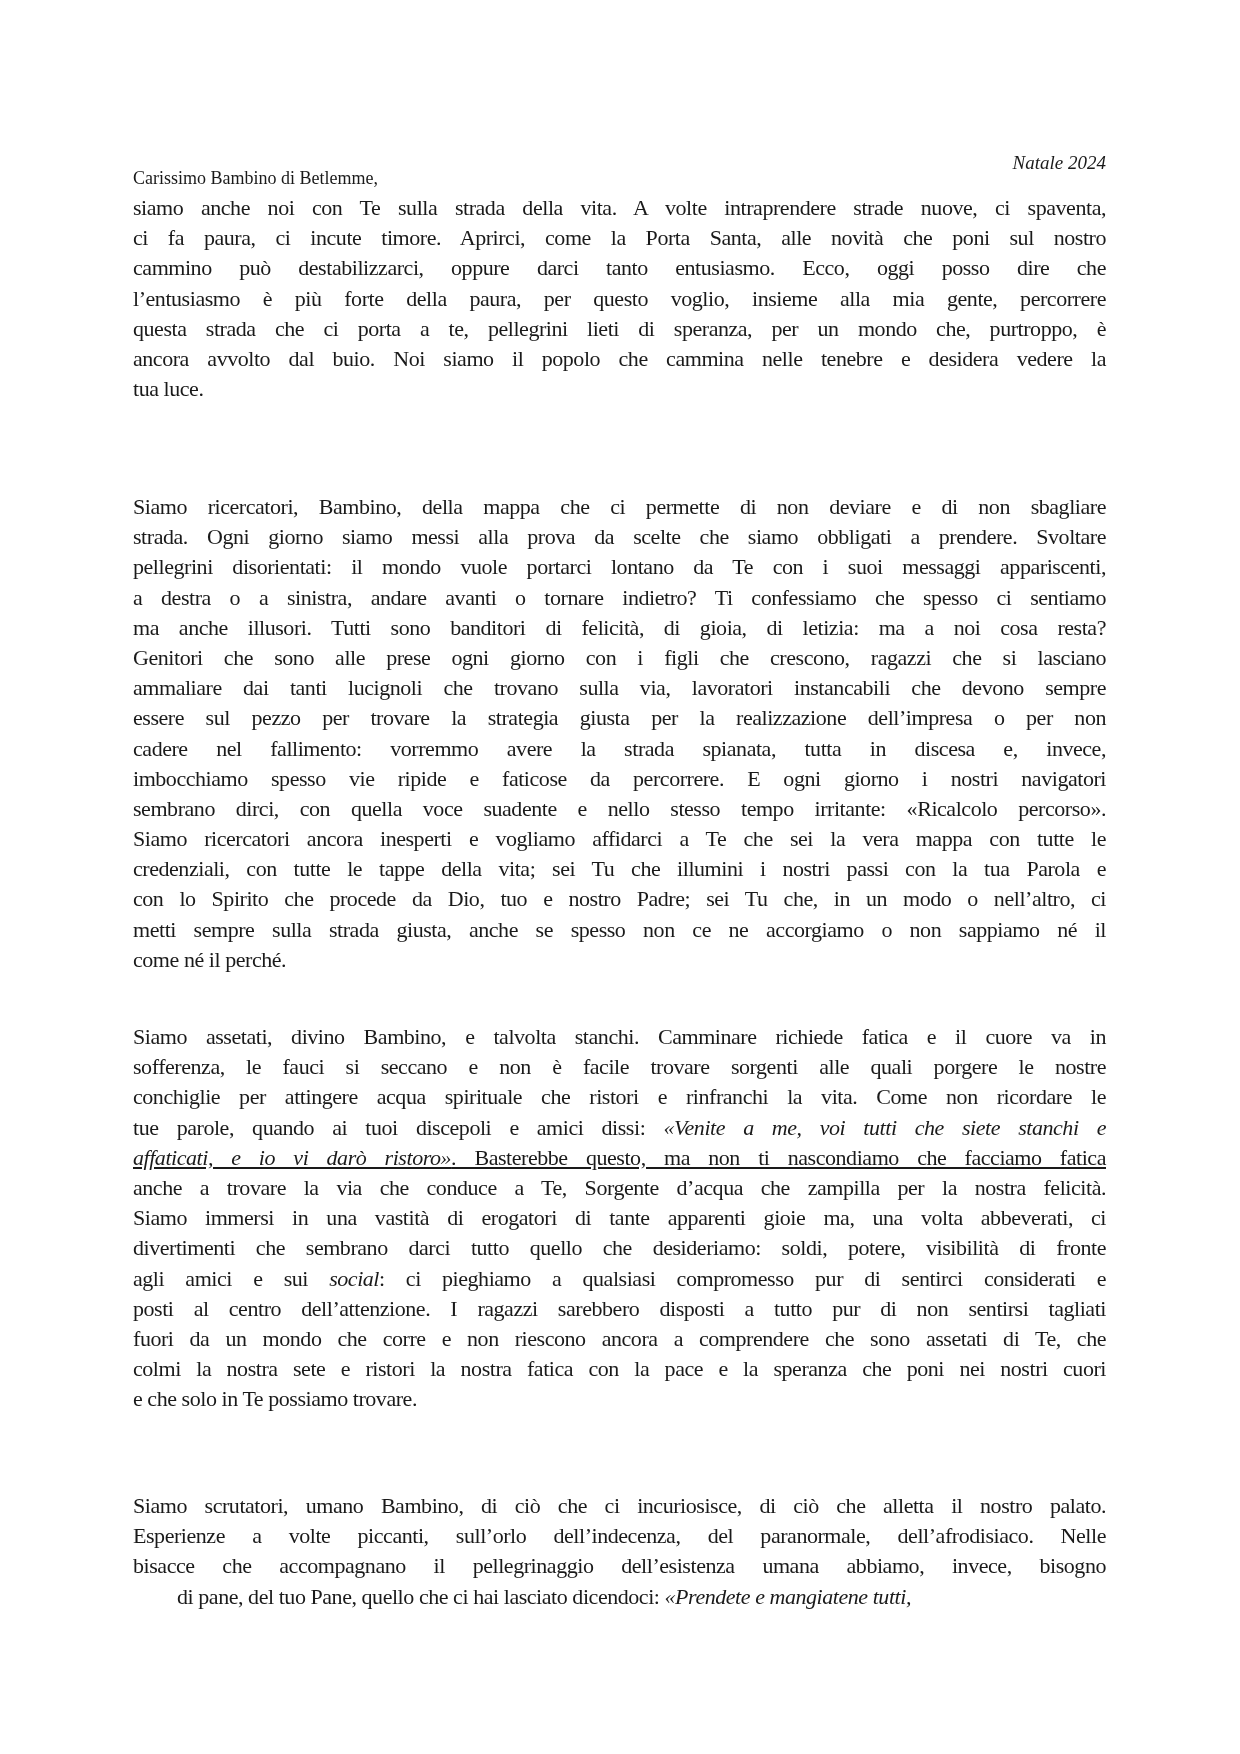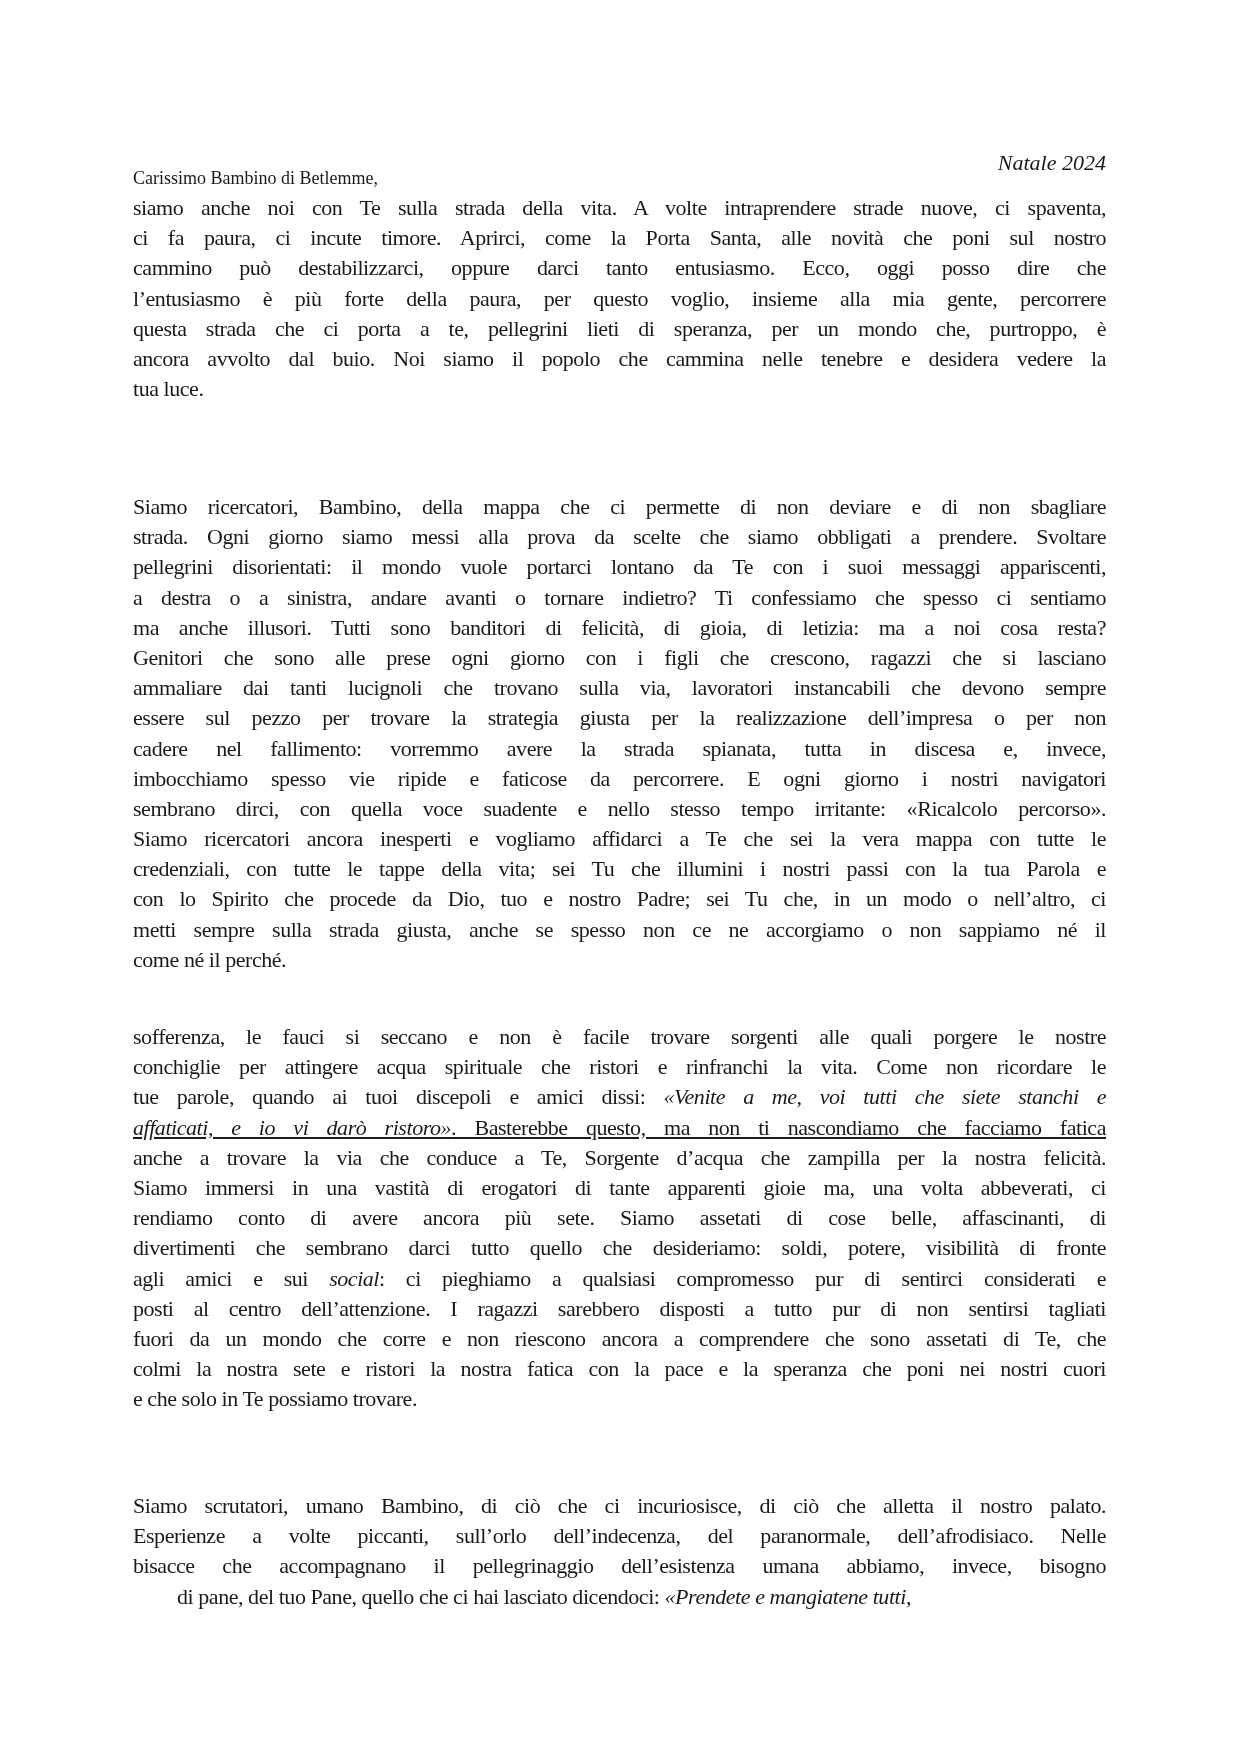--- a/index.html
+++ b/index.html
@@ -1,20 +1,20 @@
 <!DOCTYPE html>
 <html><head>
 <meta charset="utf-8">
 <style>
   html, body { margin: 0; padding: 0; background: #ffffff; }
   body { width: 1240px; height: 1754px; position: relative; overflow: hidden;
          font-family: "Liberation Serif", "DejaVu Serif", serif; color: #1a1a1a; }
   .page { position: absolute; left: 0; top: 0; width: 1240px; height: 1754px; }
   .date { position: absolute; top: 148px; right: 134px; font-style: italic;
-          font-size: 22px; line-height: 30px; white-space: nowrap; }
+          font-size: 19px; line-height: 30px; white-space: nowrap; }
   .salutation { position: absolute; left: 133px; top: 163px; font-size: 18px; line-height: 30px; white-space: nowrap; }
   .para { position: absolute; left: 133px; width: 973px; }
   .line { display: block; height: 30.2px; line-height: 30.2px; font-size: 22px;
           white-space: nowrap; text-align: justify; text-align-last: justify;
           letter-spacing: -0.45px; word-spacing: 0px; }
   .line.last { text-align-last: left; }
   .it { font-style: italic; }
   #p1 { top: 193px; }
   #p2 { top: 492px; }
   #p3 { top: 1022px; }
@@ -48,27 +48,27 @@
       <span class="line" style="display: block; width: 973px;"><span>cadere nel fallimento: vorremmo avere la strada spianata, tutta in discesa e, invece,</span></span>
       <span class="line" style="display: block; width: 973px;"><span>imbocchiamo spesso vie ripide e faticose da percorrere. E ogni giorno i nostri navigatori</span></span>
       <span class="line" style="display: block; width: 973px;"><span>sembrano dirci, con quella voce suadente e nello stesso tempo irritante: «Ricalcolo percorso».</span></span>
       <span class="line" style="display: block; width: 973px;"><span>Siamo ricercatori ancora inesperti e vogliamo affidarci a Te che sei la vera mappa con tutte le</span></span>
       <span class="line" style="display: block; width: 973px;"><span>credenziali, con tutte le tappe della vita; sei Tu che illumini i nostri passi con la tua Parola e</span></span>
       <span class="line" style="display: block; width: 973px;"><span>con lo Spirito che procede da Dio, tuo e nostro Padre; sei Tu che, in un modo o nell’altro, ci</span></span>
       <span class="line" style="display: block; width: 973px;"><span>metti sempre sulla strada giusta, anche se spesso non ce ne accorgiamo o non sappiamo né il</span></span>
       <span class="line last" style="display: block; width: 973px;"><span>come né il perché.</span></span>
     </div>
   <div class="para" id="p3">
+      <span class="line" style="display: block; width: 973px;"><span>Siamo assetati, divino Bambino, e talvolta stanchi. Camminare richiede fatica e il cuore va in</span></span>
       <span class="line" style="display: block; width: 973px;"><span>sofferenza, le fauci si seccano e non è facile trovare sorgenti alle quali porgere le nostre</span></span>
       <span class="line" style="display: block; width: 973px;"><span>conchiglie per attingere acqua spirituale che ristori e rinfranchi la vita. Come non ricordare le</span></span>
       <span class="line" style="display: block; width: 973px;"><span>tue parole, quando ai tuoi discepoli e amici dissi: </span><span class="it">«Venite a me, voi tutti che siete stanchi e</span></span>
       <span class="line" style="display: block; width: 973px; text-decoration: underline;"><span class="it">affaticati, e io vi darò ristoro»</span><span>. Basterebbe questo, ma non ti nascondiamo che facciamo fatica</span></span>
       <span class="line" style="display: block; width: 973px;"><span>anche a trovare la via che conduce a Te, Sorgente d’acqua che zampilla per la nostra felicità.</span></span>
       <span class="line" style="display: block; width: 973px;"><span>Siamo immersi in una vastità di erogatori di tante apparenti gioie ma, una volta abbeverati, ci</span></span>
-      <span class="line" style="display: block; width: 973px;"><span>rendiamo conto di avere ancora più sete. Siamo assetati di cose belle, affascinanti, di</span></span>
       <span class="line" style="display: block; width: 973px;"><span>divertimenti che sembrano darci tutto quello che desideriamo: soldi, potere, visibilità di fronte</span></span>
       <span class="line" style="display: block; width: 973px;"><span>agli amici e sui </span><span class="it">social</span><span>: ci pieghiamo a qualsiasi compromesso pur di sentirci considerati e</span></span>
       <span class="line" style="display: block; width: 973px;"><span>posti al centro dell’attenzione. I ragazzi sarebbero disposti a tutto pur di non sentirsi tagliati</span></span>
       <span class="line" style="display: block; width: 973px;"><span>fuori da un mondo che corre e non riescono ancora a comprendere che sono assetati di Te, che</span></span>
       <span class="line" style="display: block; width: 973px;"><span>colmi la nostra sete e ristori la nostra fatica con la pace e la speranza che poni nei nostri cuori</span></span>
       <span class="line last" style="display: block; width: 973px;"><span>e che solo in Te possiamo trovare.</span></span>
     </div>
   <div class="para" id="p4">
       <span class="line" style="display: block; width: 973px;"><span>Siamo scrutatori, umano Bambino, di ciò che ci incuriosisce, di ciò che alletta il nostro palato.</span></span>
       <span class="line" style="display: block; width: 973px;"><span>Esperienze a volte piccanti, sull’orlo dell’indecenza, del paranormale, dell’afrodisiaco. Nelle</span></span>

